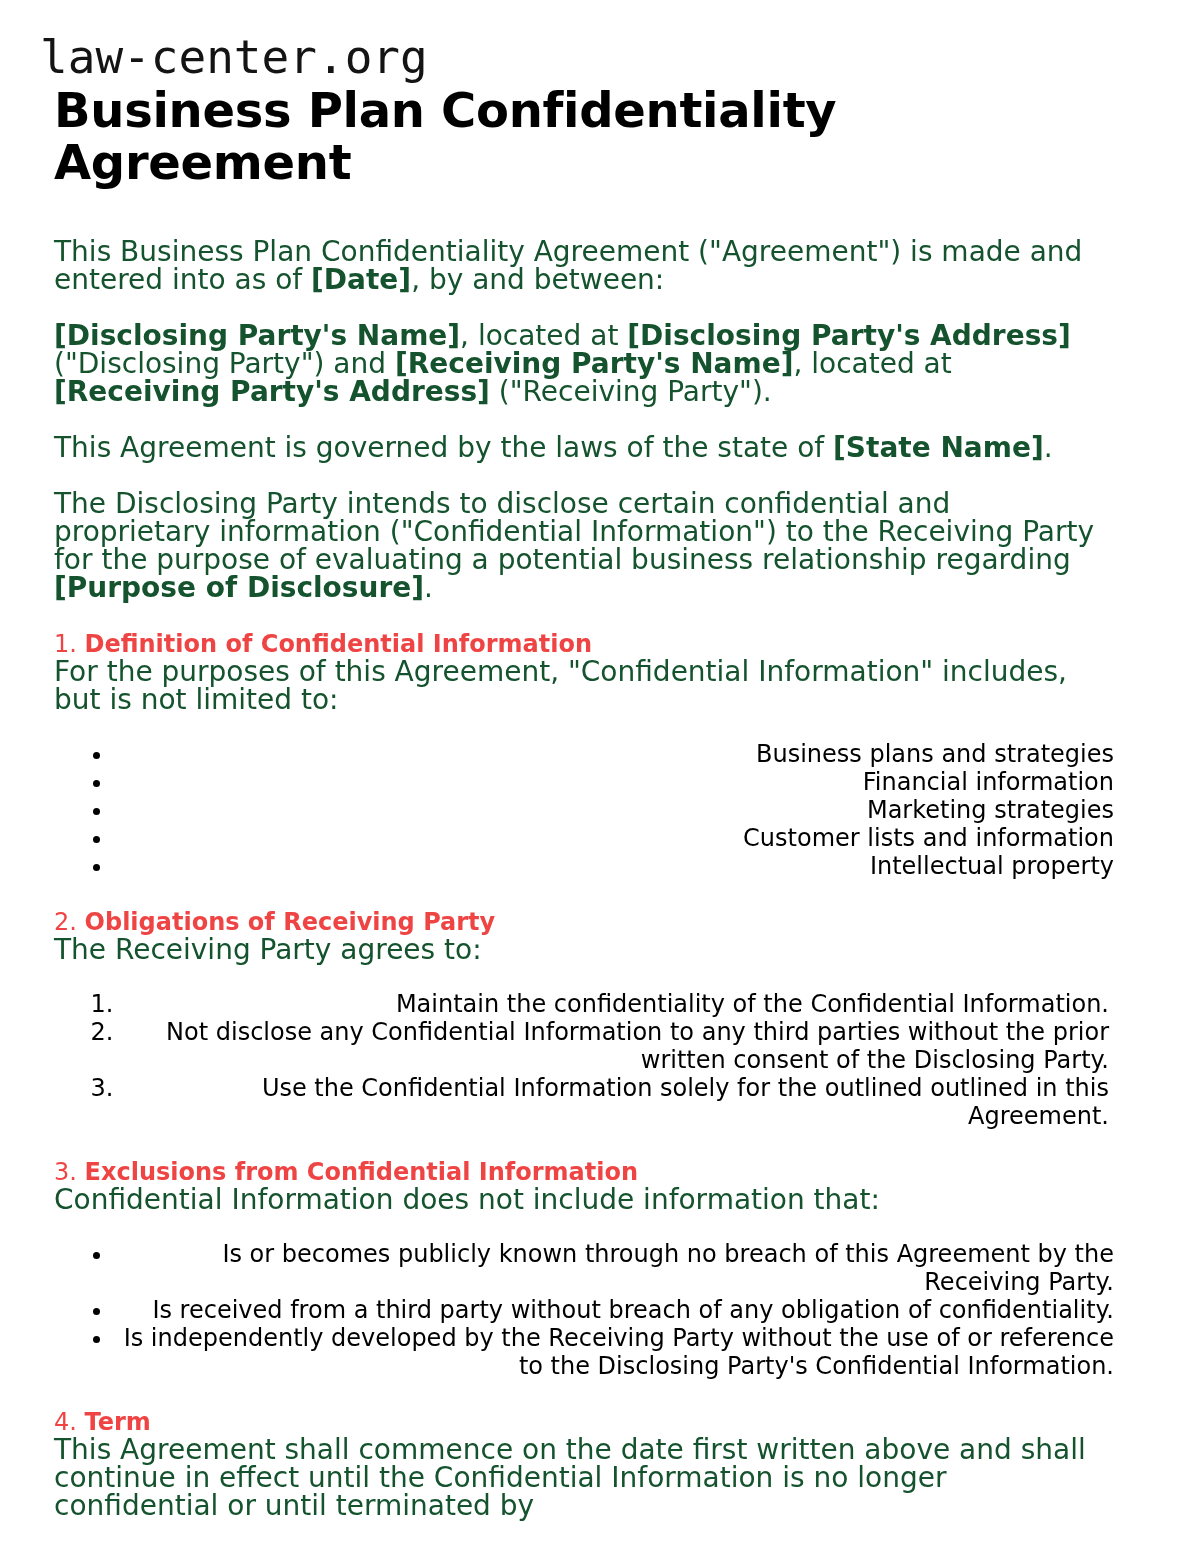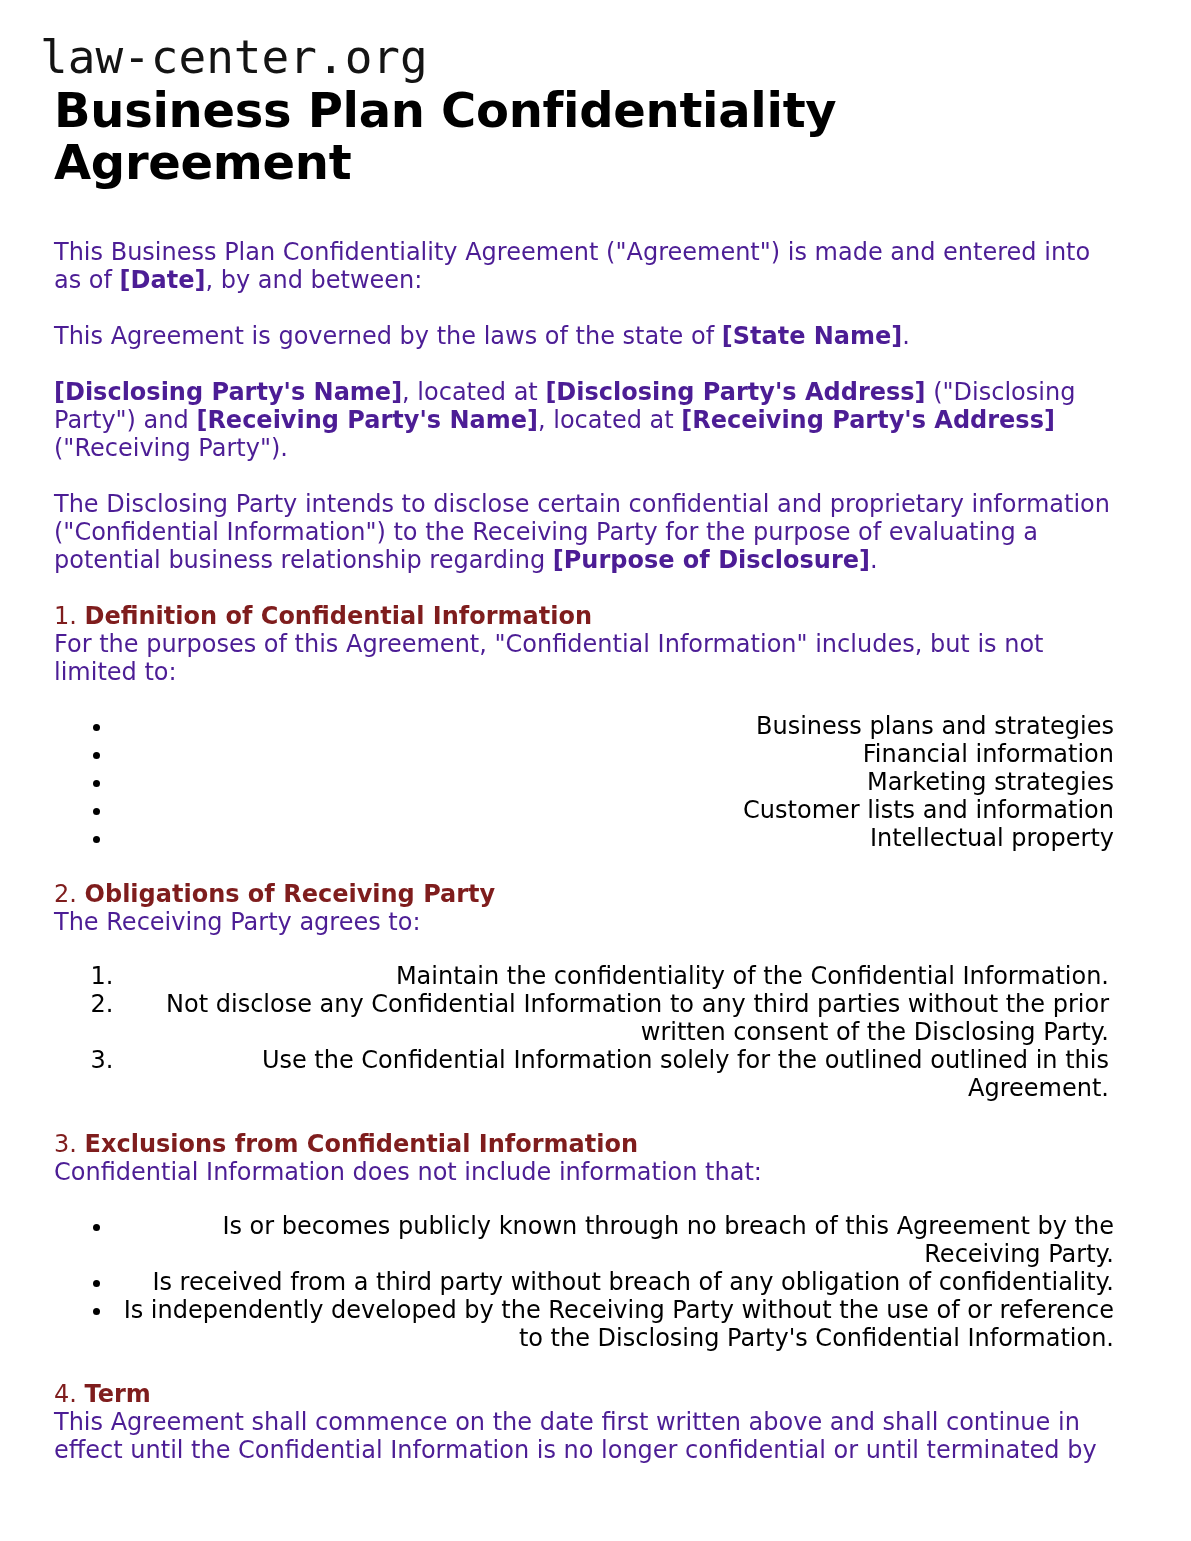--- a/index.html
+++ b/index.html
@@ -52,24 +52,24 @@
     font-size: 48px;
     line-height: 52px;
     font-weight: bold;
     letter-spacing: -0.3px;
     color: #000000;
     max-width: 800px;
   }
 
   p.para {
     margin: 0;
-    font-size: 24px;
+    font-size: 28px;
     line-height: 28px;
     font-weight: 400;
-    color: #4c1d95;
+    color: #14532d;
     text-align: left;
   }
 
   p.para + p.para,
   p.para + h2.section-heading,
   ul.bullets + h2.section-heading,
   ol.numbers + h2.section-heading,
   ul.bullets + p.para,
   ol.numbers + p.para {
     margin-top: 28px;
@@ -77,21 +77,21 @@
 
   .first-para {
     margin-top: 50px !important;
   }
 
   h2.section-heading {
     margin: 0;
     font-size: 24px;
     line-height: 28px;
     font-weight: 400;
-    color: #7f1d1d;
+    color: #ef4444;
   }
   h2.section-heading .sec-num {
     font-weight: 400;
   }
   h2.section-heading .sec-title {
     font-weight: bold;
   }
 
   p.para + ul.bullets,
   p.para + ol.numbers {
@@ -131,23 +131,23 @@
 <div class="page">
 
   <div class="site-brand">law-center.org</div>
 
   <div class="content">
 
     <h1 class="doc-title">Business Plan Confidentiality Agreement</h1>
 
     <p class="para first-para"><span>This Business Plan Confidentiality Agreement ("Agreement") is made and entered into as of </span><b>[Date]</b><span>, by and between:</span></p>
 
+    <p class="para"><b>[Disclosing Party's Name]</b><span>, located at </span><b>[Disclosing Party's Address]</b><span> ("Disclosing Party") and </span><b>[Receiving Party's Name]</b><span>, located at </span><b>[Receiving Party's Address]</b><span> ("Receiving Party").</span></p>
+
     <p class="para"><span>This Agreement is governed by the laws of the state of </span><b>[State Name]</b><span>.</span></p>
-
-    <p class="para"><b>[Disclosing Party's Name]</b><span>, located at </span><b>[Disclosing Party's Address]</b><span> ("Disclosing Party") and </span><b>[Receiving Party's Name]</b><span>, located at </span><b>[Receiving Party's Address]</b><span> ("Receiving Party").</span></p>
 
     <p class="para"><span>The Disclosing Party intends to disclose certain confidential and proprietary information ("Confidential Information") to the Receiving Party for the purpose of evaluating a potential business relationship regarding </span><b>[Purpose of Disclosure]</b><span>.</span></p>
 
     <h2 class="section-heading"><span class="sec-num">1.</span>&nbsp;<span class="sec-title">Definition of Confidential Information</span></h2>
     <p class="para">For the purposes of this Agreement, "Confidential Information" includes, but is not limited to:</p>
     <ul class="bullets">
       <li>Business plans and strategies</li>
       <li>Financial information</li>
       <li>Marketing strategies</li>
       <li>Customer lists and information</li>

